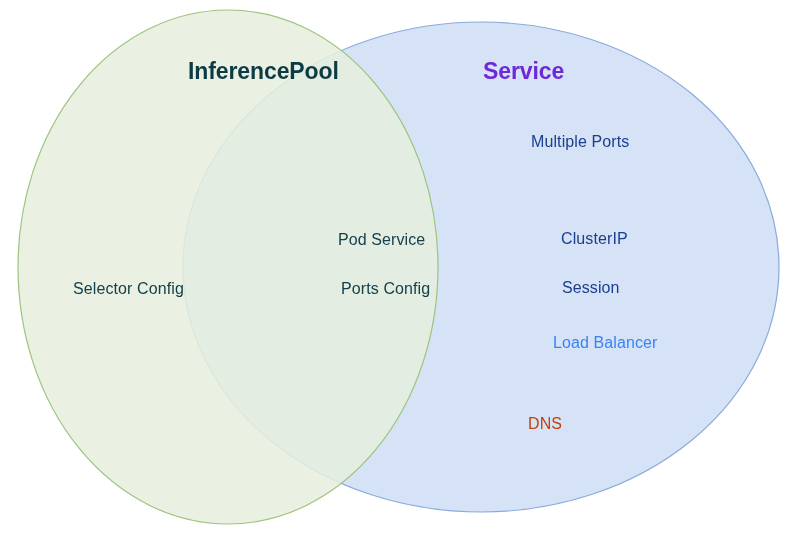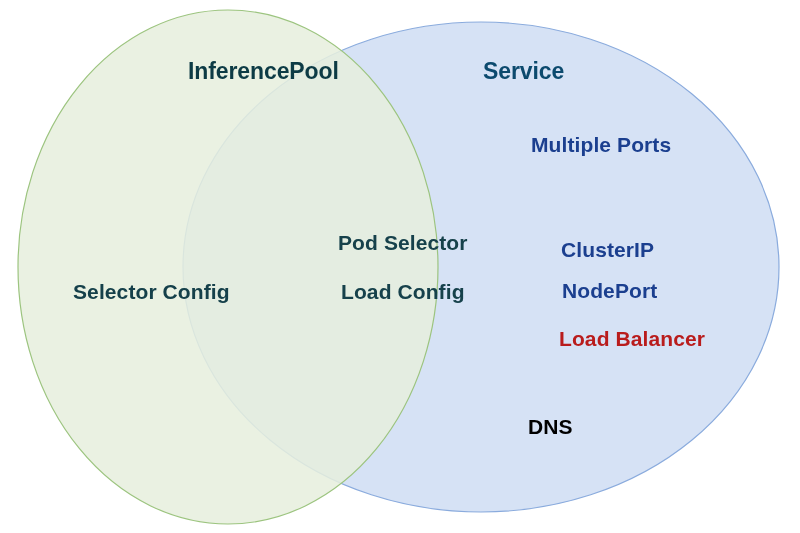--- a/index.html
+++ b/index.html
@@ -56,22 +56,22 @@
     top: 58px;
   }
 
   .title-right {
     color: #17357e;
     left: 483px;
     top: 58px;
   }
 
   .item {
-    font-size: 21px;
-    font-weight: bold;
+    font-size: 16px;
+    font-weight: normal;
     letter-spacing: 0.1px;
   }
 
   .item-left {
     color: #15404a;
   }
 
   .item-center {
     color: #16414b;
   }
@@ -87,35 +87,35 @@
 
   <svg id="venn-svg" viewBox="0 0 800 533">
     <ellipse id="ellipse-service" cx="481" cy="267" rx="298" ry="245" fill="#d6e2f5" stroke="#8aabdd" stroke-width="1.2"></ellipse>
     <ellipse id="ellipse-inferencepool" cx="228" cy="267" rx="210" ry="257" fill="#e6efdd" fill-opacity="0.86" stroke="#9cc47f" stroke-width="1.2"></ellipse>
   </svg>
 
   <div class="text-layer">
 
     <div class="lbl title title-left" style="color: rgb(13, 59, 69);">InferencePool</div>
 
-    <div class="lbl title title-right" style="color: #0c4a6e;">Service</div>
+    <div class="lbl title title-right" style="color: #6d28d9;">Service</div>
 
 
     <div class="lbl item item-left" style="left: 73px; top: 280px; color: rgb(21, 64, 74);">Selector Config</div>
 
-    <div class="lbl item item-center" style="left: 338px; top: 231px; color: rgb(22, 65, 75);">Pod Selector</div>
+    <div class="lbl item item-center" style="left: 338px; top: 231px; color: rgb(22, 65, 75);">Pod Service</div>
 
-    <div class="lbl item item-center" style="left: 341px; top: 280px; color: rgb(22, 65, 75);">Load Config</div>
+    <div class="lbl item item-center" style="left: 341px; top: 280px; color: rgb(22, 65, 75);">Ports Config</div>
 
     <div class="lbl item item-right" style="left: 531px; top: 133px; color: rgb(27, 63, 143);">Multiple Ports</div>
 
 
-    <div class="lbl item item-right" style="left: 561px; top: 238px; color: rgb(27, 63, 143);">ClusterIP</div>
+    <div class="lbl item item-right" style="left: 561px; top: 230px; color: rgb(27, 63, 143);">ClusterIP</div>
 
-    <div class="lbl item item-right" style="left: 562px; top: 279px; color: rgb(27, 63, 143);">NodePort</div>
+    <div class="lbl item item-right" style="left: 562px; top: 279px; color: rgb(27, 63, 143);">Session</div>
 
-    <div class="lbl item item-right" style="left: 553px; top: 327px; color: #b91c1c; margin-left: 6px;">Load Balancer</div>
+    <div class="lbl item item-right" style="left: 553px; top: 334px; color: #3b82f6;">Load Balancer</div>
 
 
-    <div class="lbl item item-right" style="left: 528px; top: 415px; color: #000000;">DNS</div>
+    <div class="lbl item item-right" style="left: 528px; top: 415px; color: #c2410c;">DNS</div>
 
   </div>
 </div>
 
 </body></html>

